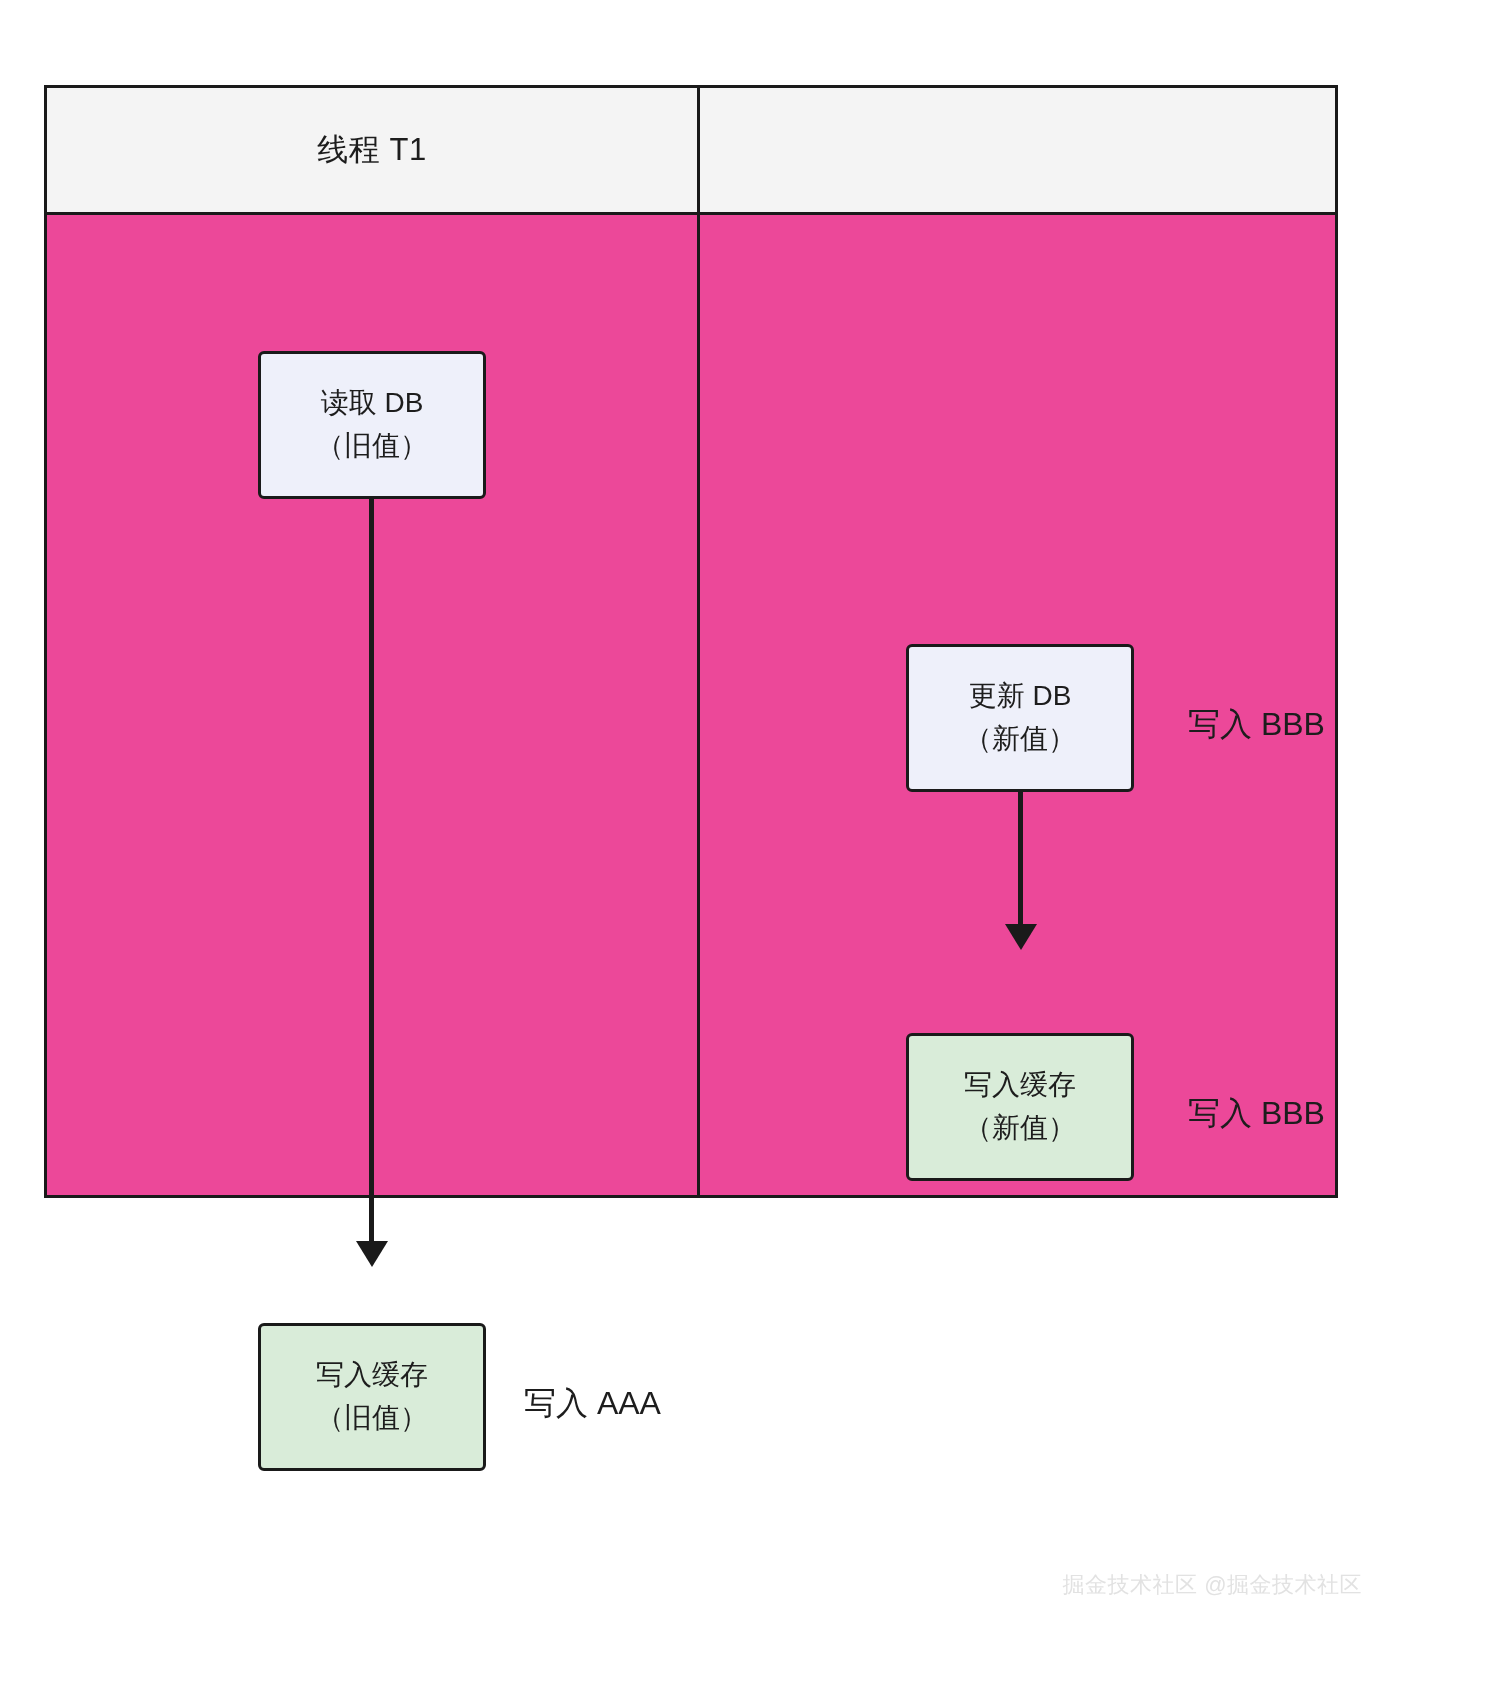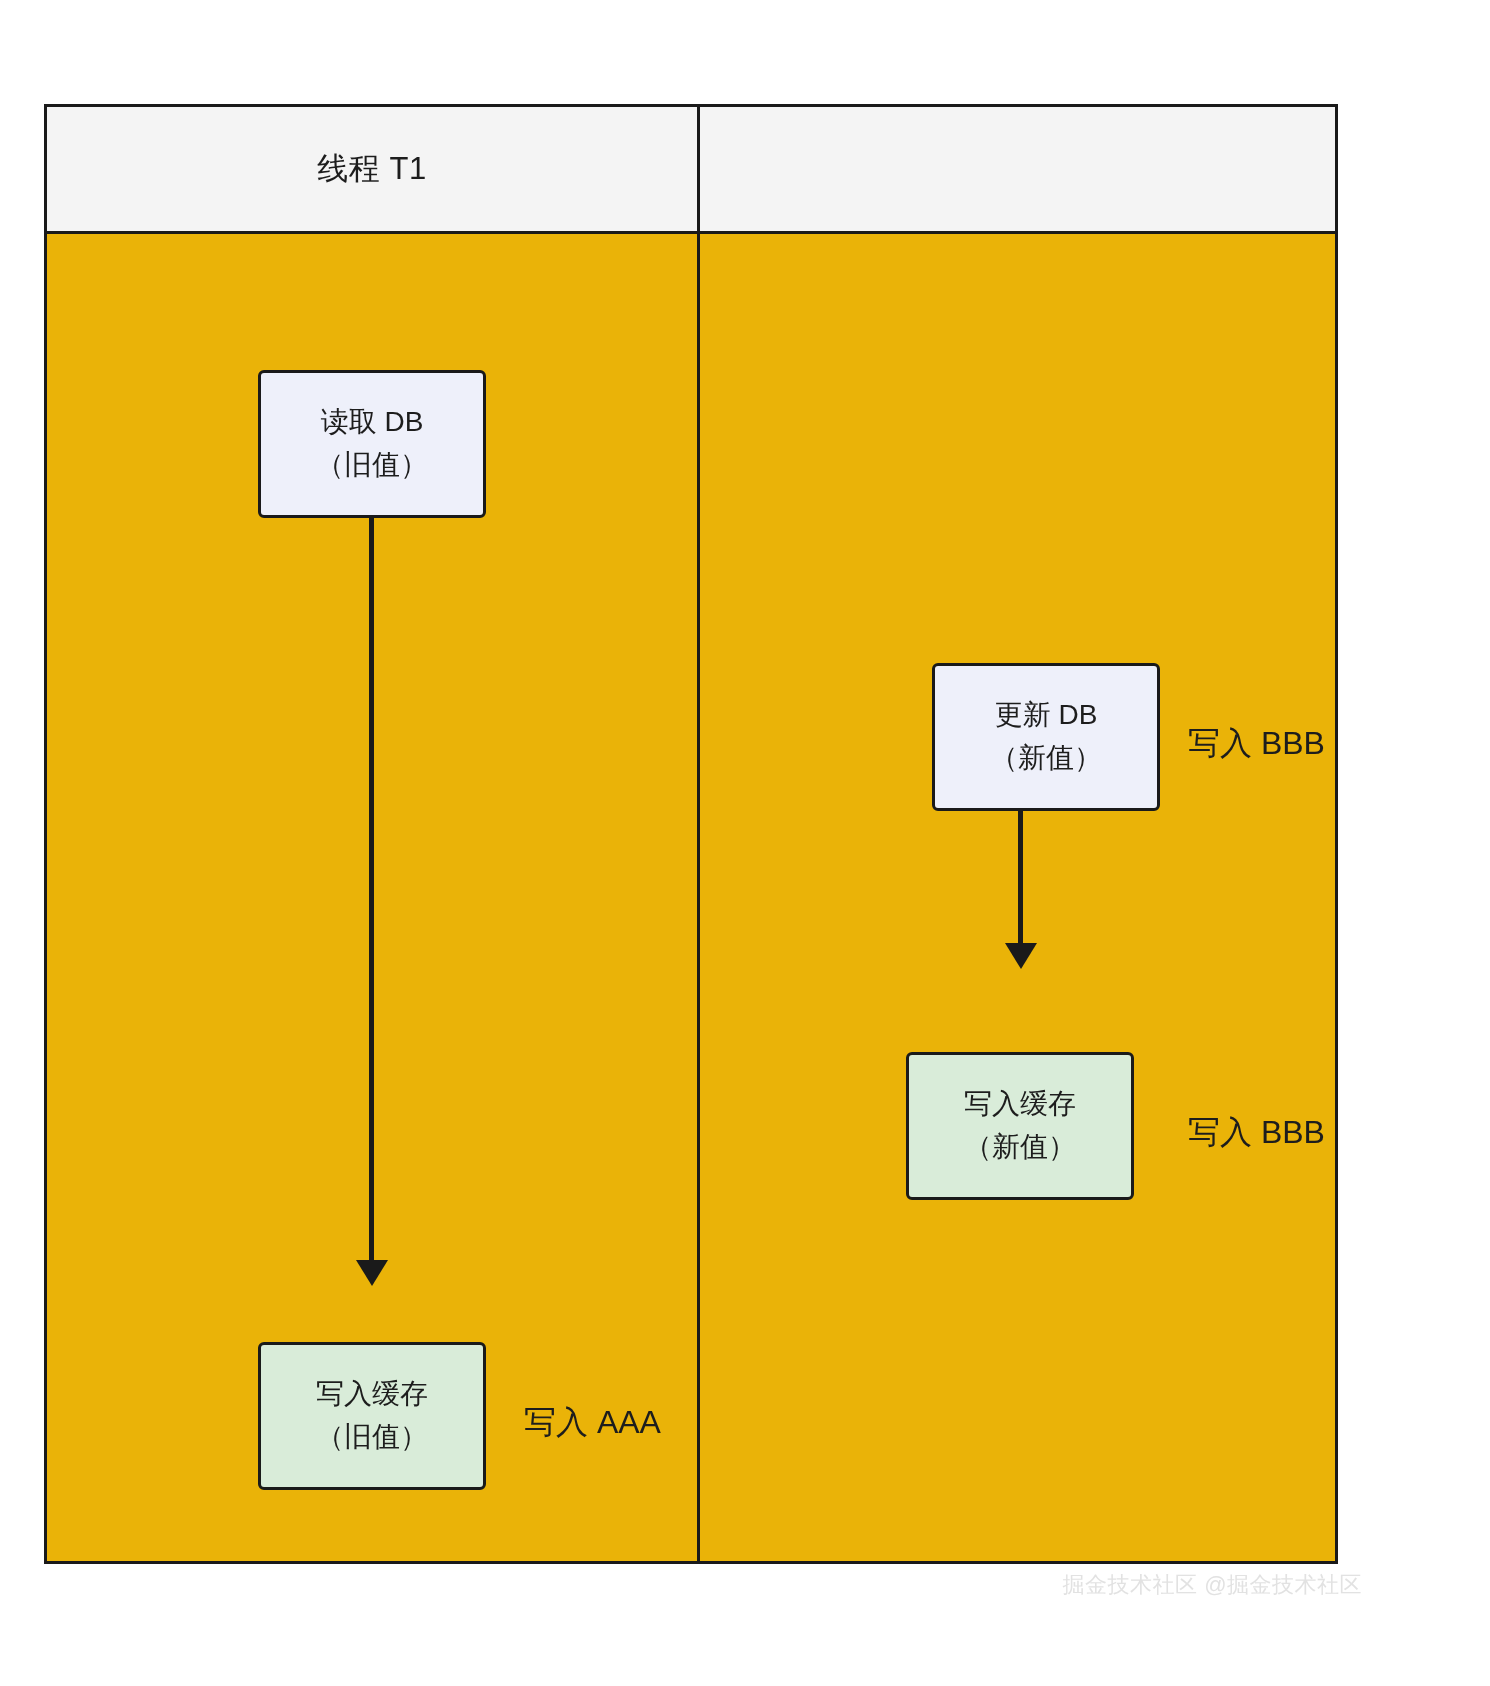--- a/index.html
+++ b/index.html
@@ -12,26 +12,26 @@
     height: 1686px;
     font-family: "Liberation Sans", "DejaVu Sans", sans-serif;
     position: relative;
     overflow: hidden;
   }
 
   
   #diagram-frame {
     position: absolute;
     left: 44px;
-    top: 104px;
+    top: 85px;
     width: 1294px;
-    height: 1460px;
+    height: 1113px;
     border: 3px solid #1a1a1a;
     box-sizing: border-box;
-    background: #eab308;
+    background: #ec4899;
   }
 
   
   #header-row {
     position: absolute;
     left: 0;
     top: 0;
     width: 100%;
     height: 127px;
     background: #f4f4f4;
@@ -148,21 +148,21 @@
     <div class="connector" style="left:322px; top:284px; height:746px;"></div>
     <div class="arrowhead" style="left:309px; top:1026px;"></div>
 
     <div class="node green" style="left:211px; top:1108px; width:228px; height:148px;">
       <span>写入缓存</span>
       <span class="line2">（旧值）</span>
     </div>
 
     <div class="side-note" style="left:477px; top:1167px;">写入 AAA</div>
 
-    <div class="node blue" style="left:859px; top:429px; width:228px; height:148px;margin-left:26px;">
+    <div class="node blue" style="left:859px; top:429px; width:228px; height:148px;">
       <span>更新 DB</span>
       <span class="line2">（新值）</span>
     </div>
 
     <div class="side-note" style="left:1141px; top:488px;">写入 BBB</div>
 
     <div class="connector" style="left:971px; top:577px; height:136px;"></div>
     <div class="arrowhead" style="left:958px; top:709px;"></div>
 
     <div class="node green" style="left:859px; top:818px; width:228px; height:148px;">

